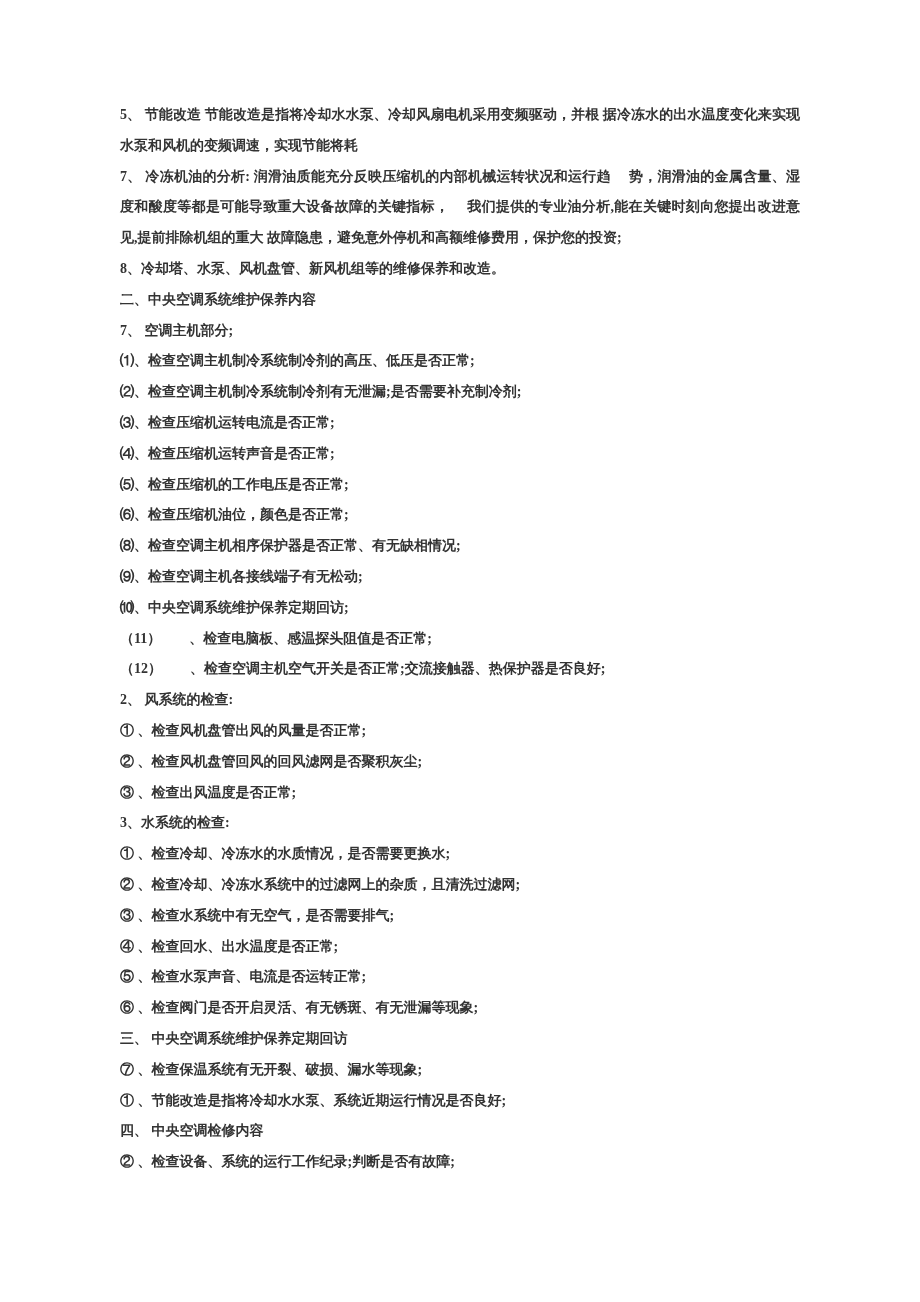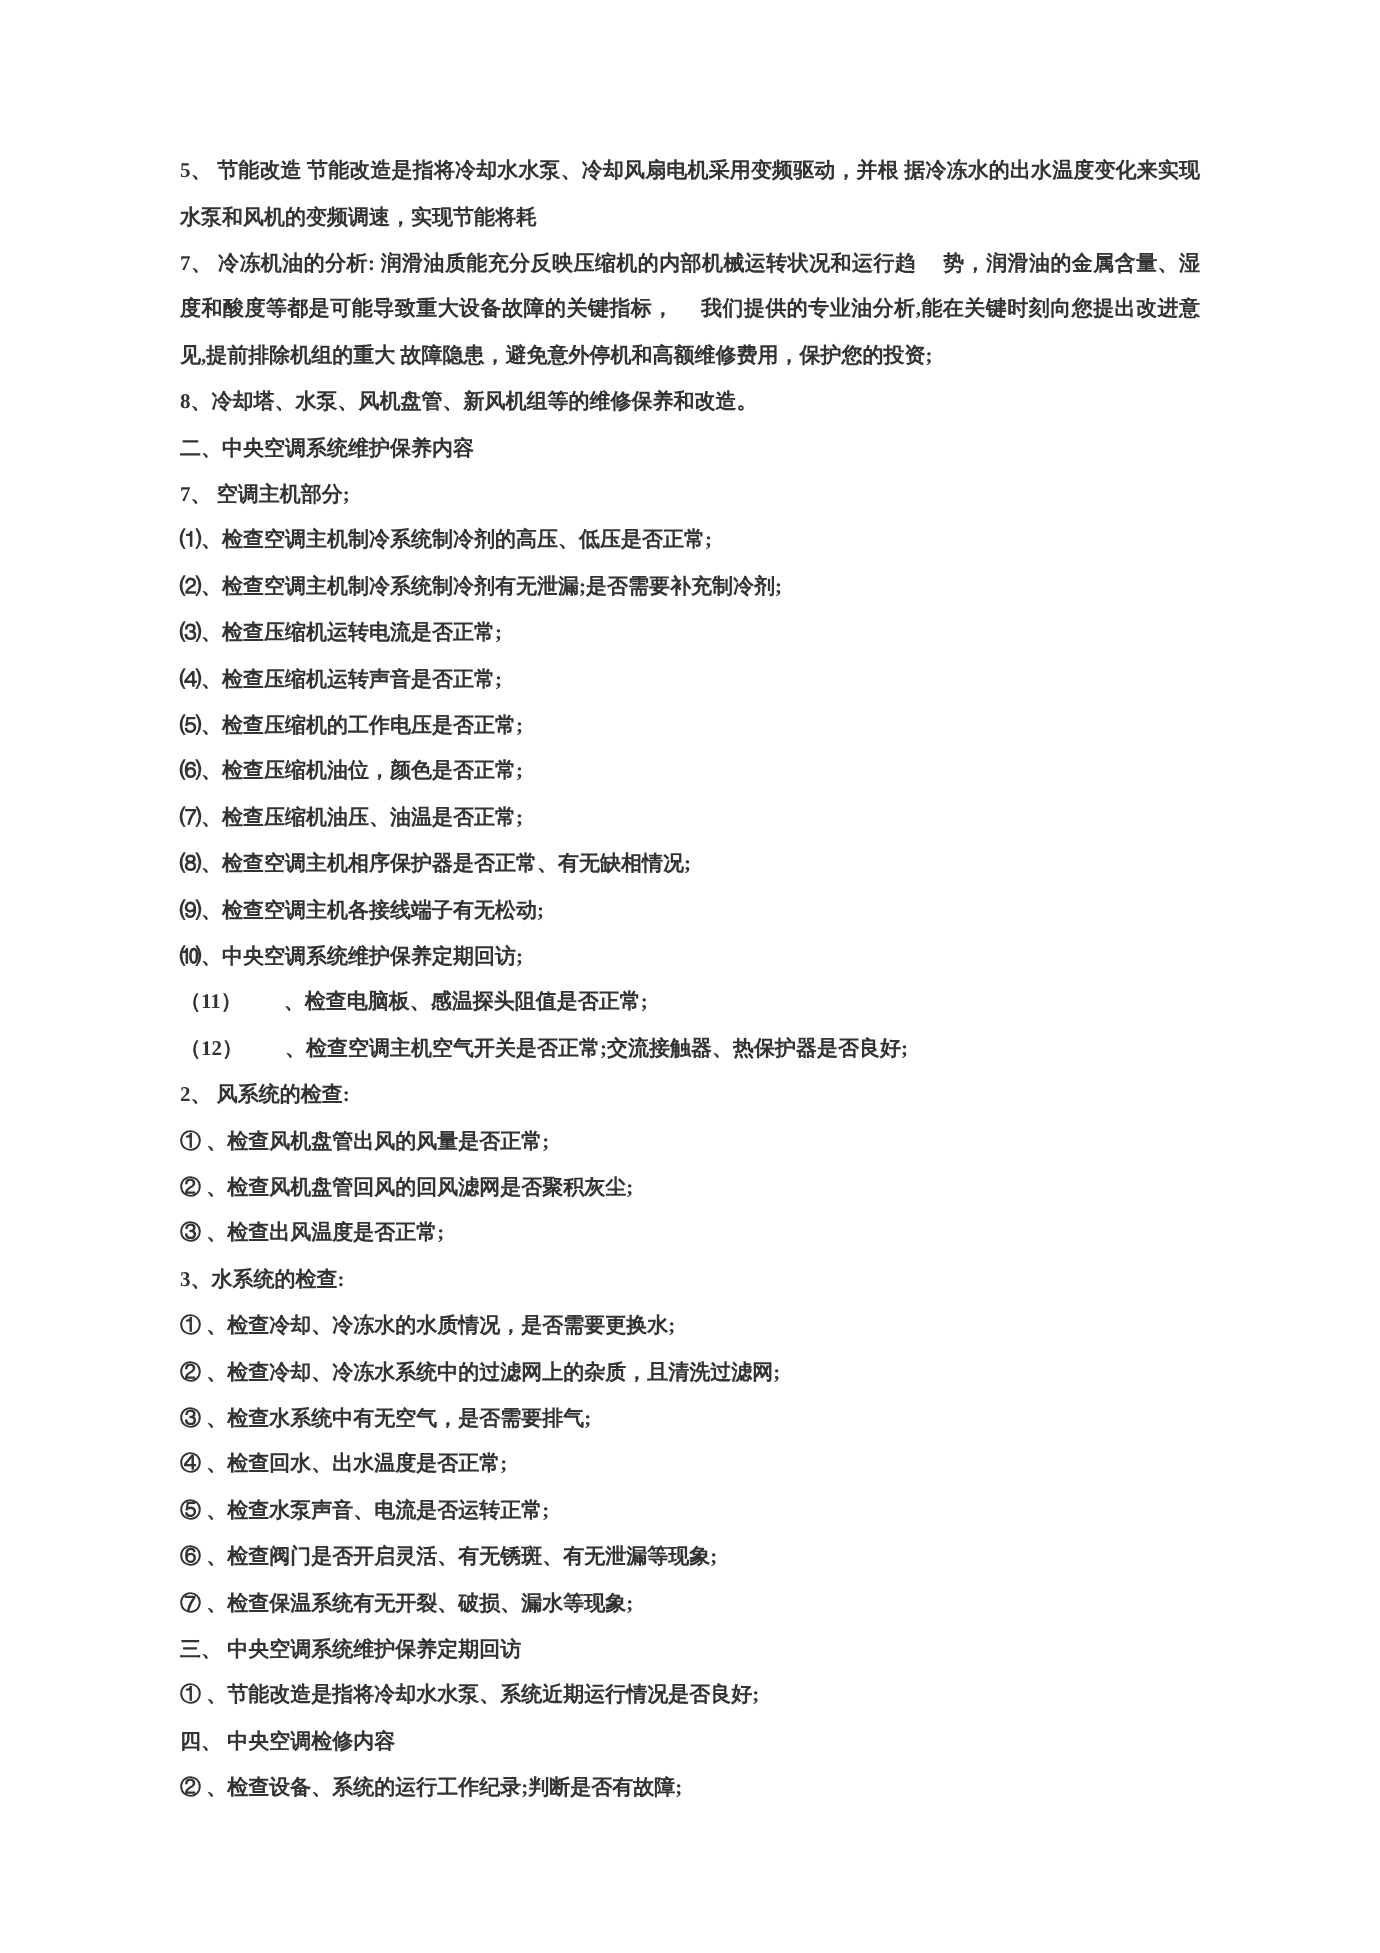--- a/index.html
+++ b/index.html
@@ -31,35 +31,34 @@
   <div class="paragraph">7、 冷冻机油的分析: 润滑油质能充分反映压缩机的内部机械运转状况和运行趋 　势，润滑油的金属含量、湿度和酸度等都是可能导致重大设备故障的关键指标， 　我们提供的专业油分析,能在关键时刻向您提出改进意见,提前排除机组的重大 故障隐患，避免意外停机和高额维修费用，保护您的投资;</div>
   <div class="paragraph">8、冷却塔、水泵、风机盘管、新风机组等的维修保养和改造。</div>
   <div class="paragraph">二、中央空调系统维护保养内容</div>
   <div class="paragraph">7、 空调主机部分;</div>
   <div class="paragraph">⑴、检查空调主机制冷系统制冷剂的高压、低压是否正常;</div>
   <div class="paragraph">⑵、检查空调主机制冷系统制冷剂有无泄漏;是否需要补充制冷剂;</div>
   <div class="paragraph">⑶、检查压缩机运转电流是否正常;</div>
   <div class="paragraph">⑷、检查压缩机运转声音是否正常;</div>
   <div class="paragraph">⑸、检查压缩机的工作电压是否正常;</div>
   <div class="paragraph">⑹、检查压缩机油位，颜色是否正常;</div>
-  <div class="paragraph">⑺、检查压缩机油压、油温是否正常;</div>
   <div class="paragraph">⑻、检查空调主机相序保护器是否正常、有无缺相情况;</div>
   <div class="paragraph">⑼、检查空调主机各接线端子有无松动;</div>
   <div class="paragraph">⑽、中央空调系统维护保养定期回访;</div>
   <div class="paragraph">（11）　　、检查电脑板、感温探头阻值是否正常;</div>
   <div class="paragraph">（12）　　、检查空调主机空气开关是否正常;交流接触器、热保护器是否良好;</div>
   <div class="paragraph">2、 风系统的检查:</div>
   <div class="paragraph">① 、检查风机盘管出风的风量是否正常;</div>
   <div class="paragraph">② 、检查风机盘管回风的回风滤网是否聚积灰尘;</div>
   <div class="paragraph">③ 、检查出风温度是否正常;</div>
   <div class="paragraph">3、水系统的检查:</div>
   <div class="paragraph">① 、检查冷却、冷冻水的水质情况，是否需要更换水;</div>
   <div class="paragraph">② 、检查冷却、冷冻水系统中的过滤网上的杂质，且清洗过滤网;</div>
   <div class="paragraph">③ 、检查水系统中有无空气，是否需要排气;</div>
   <div class="paragraph">④ 、检查回水、出水温度是否正常;</div>
   <div class="paragraph">⑤ 、检查水泵声音、电流是否运转正常;</div>
   <div class="paragraph">⑥ 、检查阀门是否开启灵活、有无锈斑、有无泄漏等现象;</div>
+  <div class="paragraph">三、 中央空调系统维护保养定期回访</div>
   <div class="paragraph">⑦ 、检查保温系统有无开裂、破损、漏水等现象;</div>
-  <div class="paragraph">三、 中央空调系统维护保养定期回访</div>
   <div class="paragraph">① 、节能改造是指将冷却水水泵、系统近期运行情况是否良好;</div>
   <div class="paragraph">四、 中央空调检修内容</div>
   <div class="paragraph">② 、检查设备、系统的运行工作纪录;判断是否有故障;</div>
 </div>
 
 </body></html>

